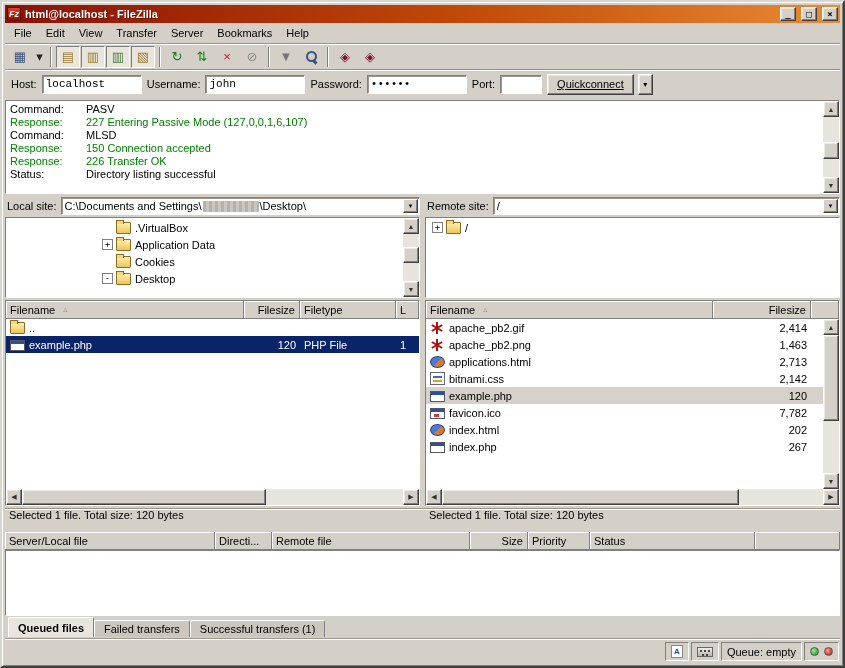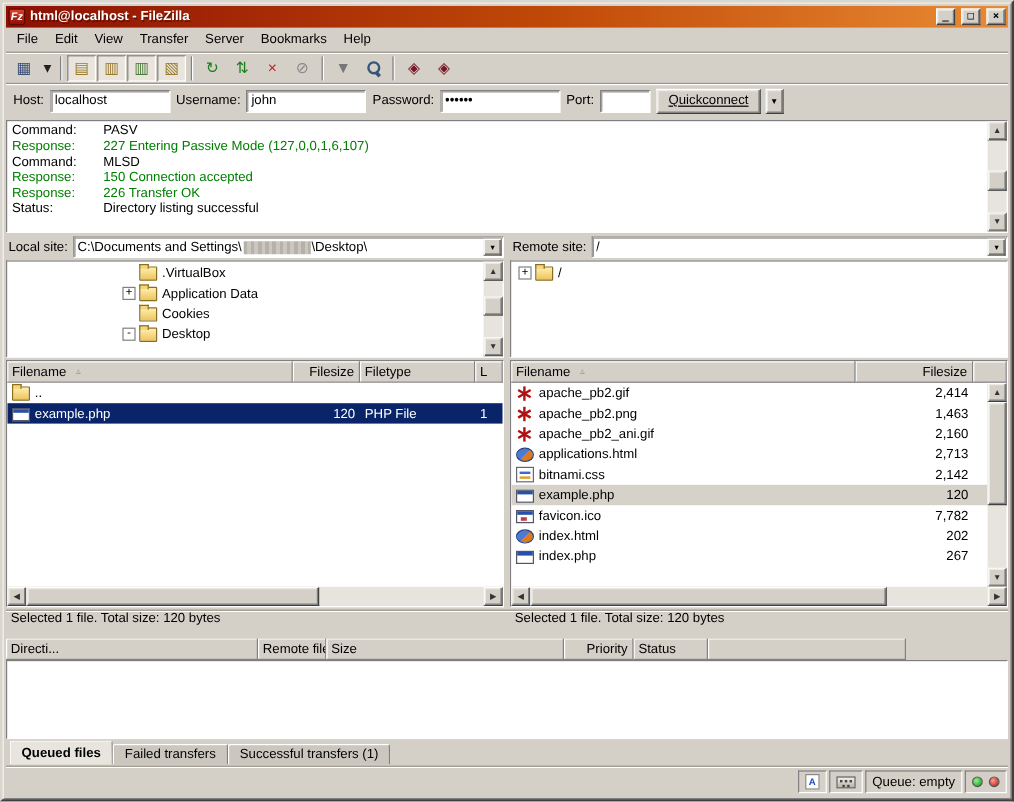--- a/index.html
+++ b/index.html
@@ -22,21 +22,21 @@
   .tbtn{width:24px;height:22px;display:flex;align-items:center;justify-content:center;border:1px solid transparent}
   .tbtn.narrow{width:13px}
   .tbtn.pressed{border-color:#808080 #fff #fff #808080;background:#e9e5dc}
   .tglyph{font-size:13px;line-height:1}
   .has-mag .tglyph{position:relative;width:13px;height:13px;display:inline-block}
   .has-mag .tglyph::before{content:'';position:absolute;left:1px;top:1px;width:7px;height:7px;border:2px solid #35557a;border-radius:50%}
   .has-mag .tglyph::after{content:'';position:absolute;left:9px;top:9px;width:5px;height:3px;background:#35557a;transform:rotate(45deg);transform-origin:0 0}
 
   
   .quickbar{flex:0 0 29px;display:flex;align-items:center;gap:5px;padding:0 6px;border-top:1px solid #9a968e;box-shadow:inset 0 1px 0 #fff}
-  .qinput{height:19px;background:#fff;border:1px solid;border-color:#808080 #fff #fff #808080;box-shadow:inset 1px 1px 0 #9a968e;padding:1px 3px;font-family:Liberation Sans, sans-serif;font-size:11px}
+  .qinput{height:19px;background:#fff;border:1px solid;border-color:#808080 #fff #fff #808080;box-shadow:inset 1px 1px 0 #9a968e;padding:1px 3px;font-family:Liberation Mono, monospace;font-size:11px}
   .w100{width:100px}.w42{width:42px}
   .qbtn{height:21px;padding:2px 9px;background:#d4d0c8;border:1px solid;border-color:#fff #404040 #404040 #fff;box-shadow:inset -1px -1px 0 #808080,inset 1px 1px 0 #ece9e4;font-family:inherit;font-size:11px;text-decoration:underline}
   .qdrop{width:15px;height:21px;background:#d4d0c8;border:1px solid;border-color:#fff #404040 #404040 #fff;box-shadow:inset -1px -1px 0 #808080,inset 1px 1px 0 #ece9e4;font-size:8px;display:flex;align-items:center;justify-content:center;margin-left:-1px}
 
   
   .logpane{flex:0 0 94px;margin-top:2px;background:#fff;border:1px solid;border-color:#808080 #fff #fff #808080;display:flex;overflow:hidden}
   .logbody{flex:1;padding:2px 4px;overflow:hidden}
   .logline{height:13px;line-height:13px;display:flex;white-space:nowrap}
   .loglabel{flex:0 0 76px}
   .logline.response{color:#008000}
@@ -418,30 +418,20 @@
                 <span class="fi icon-star">
                   <i></i>
                 </span>
                 <span class="fname">apache_pb2.png</span>
               </span>
               <span class="cell Rsize num">1,463</span>
               <span class="cell Rfill"></span>
             </div>
             <div class="lrow">
               <span class="cell Rname">
-                <span class="fi icon-star">
-                  <i></i>
-                </span>
-                <span class="fname">apache_pb2_ani.gif</span>
-              </span>
-              <span class="cell Rsize num">2,160</span>
-              <span class="cell Rfill"></span>
-            </div>
-            <div class="lrow">
-              <span class="cell Rname">
                 <span class="fi icon-html"><i></i></span>
                 <span class="fname">applications.html</span>
               </span>
               <span class="cell Rsize num">2,713</span>
               <span class="cell Rfill"></span>
             </div>
             <div class="lrow">
               <span class="cell Rname">
                 <span class="fi icon-css"><i></i></span>
                 <span class="fname">bitnami.css</span>
@@ -502,20 +492,21 @@
 
   <div class="statusline-row">
     <div class="statusline leftp">Selected 1 file. Total size: 120 bytes</div>
     <div class="psplit"></div>
     <div class="statusline">Selected 1 file. Total size: 120 bytes</div>
   </div>
 
   <div class="queue">
     <div class="qheaders">
 
+    <div class="hcell qh">Server/Local file</div>
         <div class="hcell qh">Directi...</div>
         <div class="hcell qh">Remote file</div>
         <div class="hcell qh">Size</div>
         <div class="hcell qh">Priority</div>
         <div class="hcell qh">Status</div>
         <div class="hcell qh"></div>
       </div>
     <div class="qbody"></div>
   </div>
 

